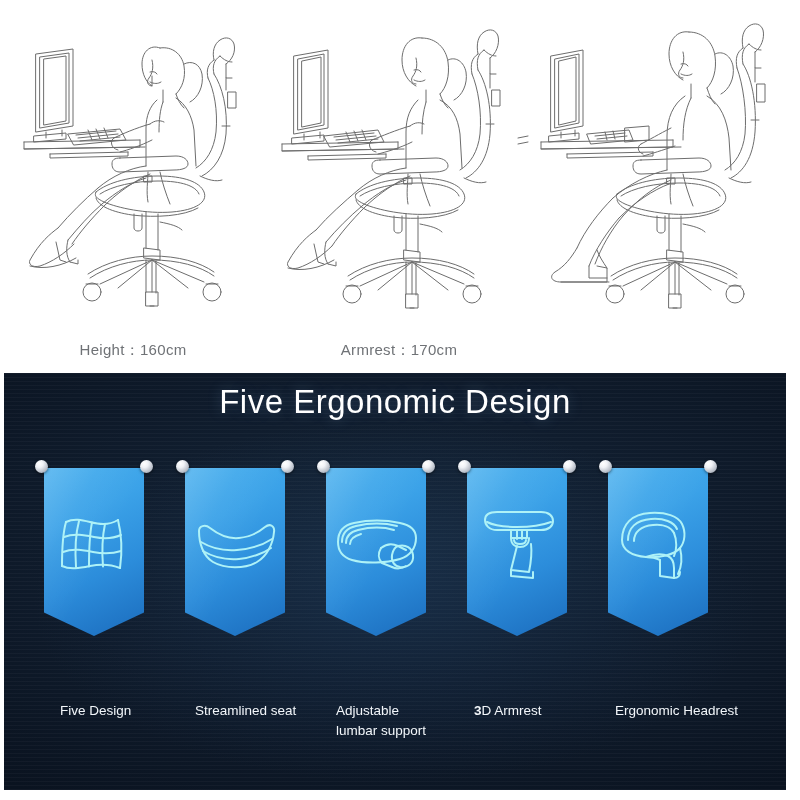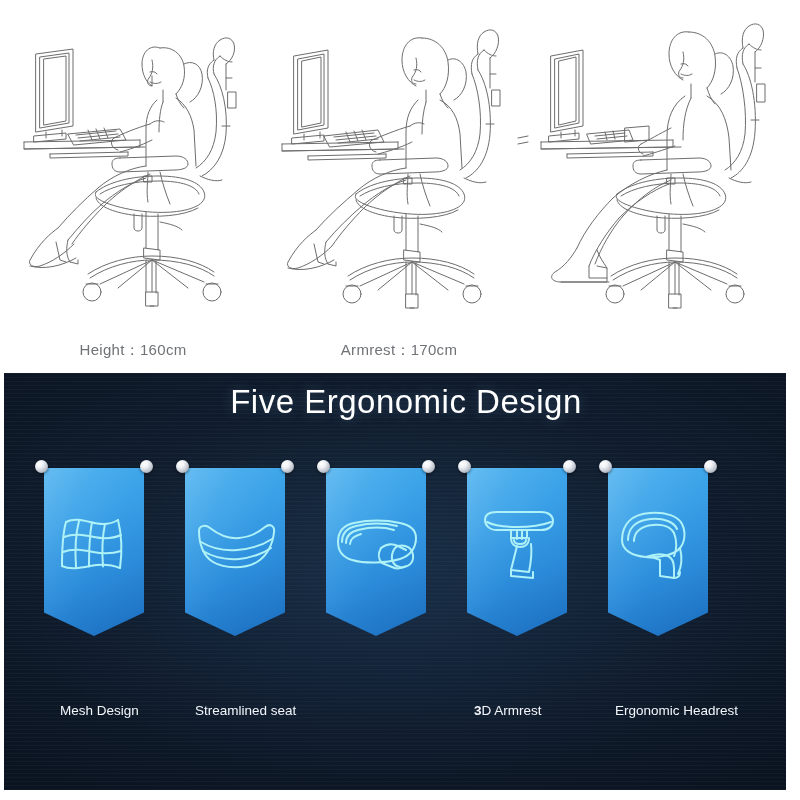--- a/index.html
+++ b/index.html
@@ -85,21 +85,20 @@
     left: 0;
     top: 10px;
     width: 782px;
     text-align: center;
     color: #ffffff;
     font-family: "Liberation Sans", sans-serif;
     font-size: 33px;
     font-weight: 400;
     letter-spacing: 0.5px;
     text-shadow: 0 0 14px rgba(150,200,255,0.25);
-    padding-left: 11px;
   }
 
   
   .banner {
     position: absolute;
     top: 95px;
     width: 110px;
     height: 168px;
   }
   .banner-flag {
@@ -515,17 +514,19 @@
         <path d="M26 43 C26 34 33 28 45 27 C55 26 63 29 66 35"></path>
         <path d="M66 35 C69 42 69 52 66 58"></path>
         <path d="M72 50 C74 58 74 68 70 76"></path>
         <path d="M38 59 C46 56 54 55 60 58 C64 60 66 64 66 70 L66 80 L52 78 L52 62"></path>
         <path d="M52 62 C48 60 44 59 38 59"></path>
         <path d="M66 80 C70 80 72 78 72 74"></path>
       </svg>
     </div>
   </div>
 
-  <div class="banner-label" id="l1">Mesh Design</div>
+  <div class="banner-label" id="l1">Five Design</div>
   <div class="banner-label" id="l2">Streamlined seat</div>
+  <div class="banner-label" id="l3">Adjustable
+lumbar support</div>
   <div class="banner-label" id="l4"><b>3</b><span>D Armrest</span></div>
   <div class="banner-label" id="l5">Ergonomic Headrest</div>
 </div>
 
 </body></html>

